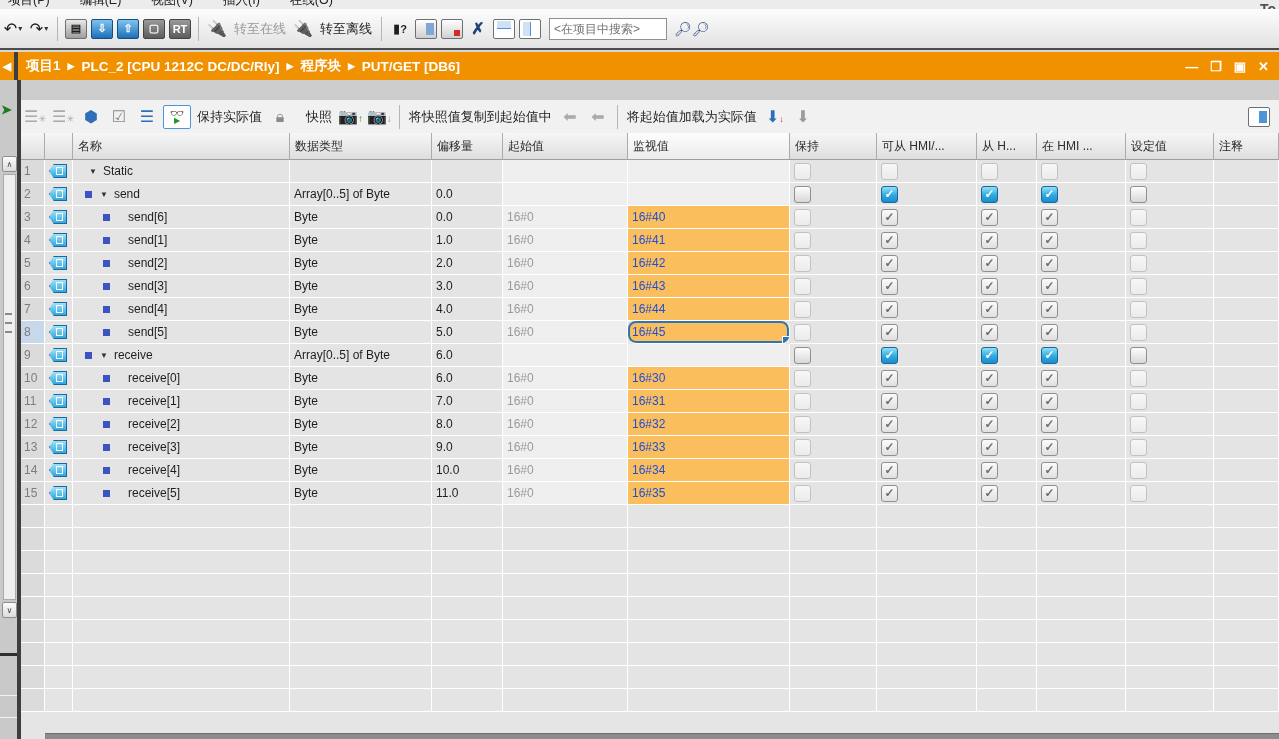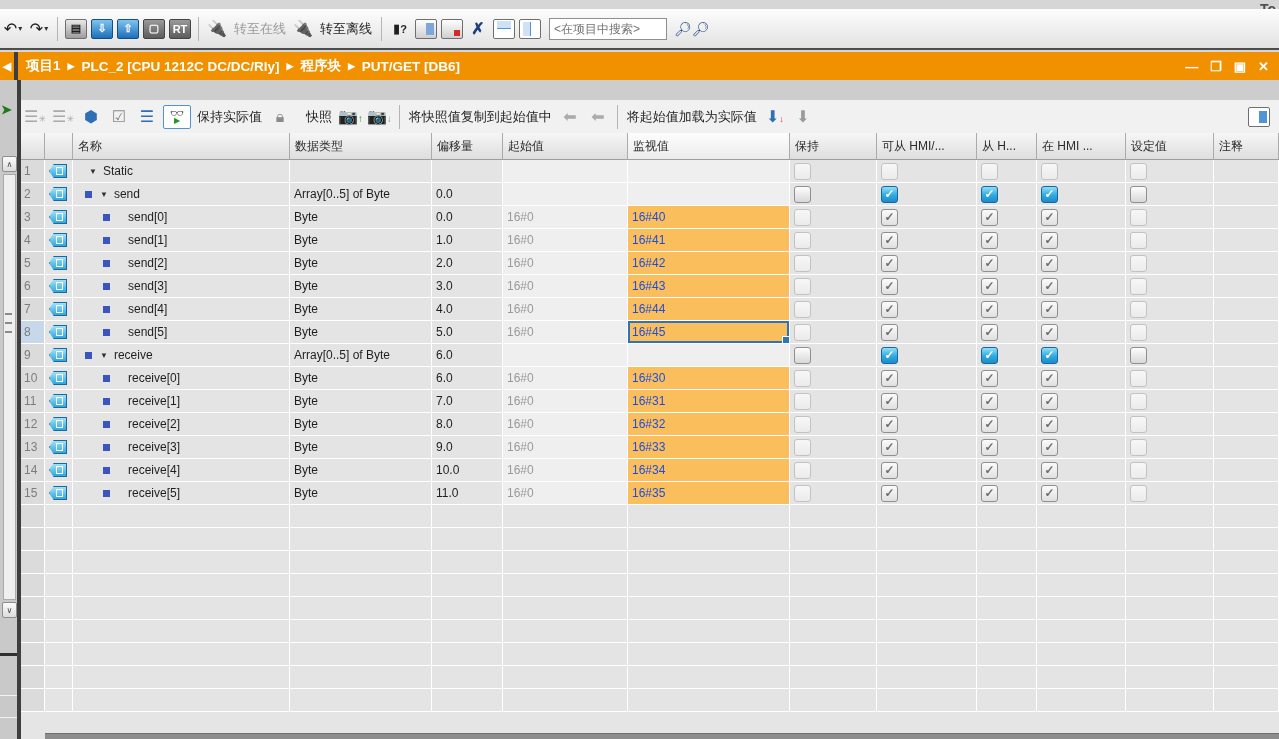--- a/index.html
+++ b/index.html
@@ -73,21 +73,21 @@
     border-bottom:1px solid #9e9e9e;font-weight:normal;text-align:left;padding:0 5px;white-space:nowrap;
     overflow:hidden;color:#2b2b2b;}
   .grid th.hl{background:linear-gradient(#fdfdfd,#ececec);}
   .grid td{height:22px;border-right:1px solid #fff;border-bottom:1px solid #fff;background:#e4e4e4;
     padding:0 4px;white-space:nowrap;overflow:hidden;position:relative;}
   .grid td.c-num{background:#dbdbdb;color:#7d7d7d;text-align:left;padding-left:3px;}
   .grid tr.selected td.c-num{background:#c7d8ea;}
   .grid td.c-start{background:#efefef;color:#9a9a9a;}
   .grid td.c-mon{background:#efefef;}
   .grid td.c-mon.orange{background:#fbbe5d;color:#1d4ed8;}
-  .grid td.c-mon.selcell{box-shadow:inset 0 0 0 2px #2e75b6;}
+  .grid td.c-mon.selcell{box-shadow:inset 0 0 0 2px #2e75b6;border-radius:8px;}
   .grid td.c-mon.selcell::after{content:'';position:absolute;right:-1px;bottom:-1px;width:6px;height:6px;
     background:#2e75b6;border:1px solid #fff;z-index:3;}
   .grid td.c-cb,.grid td.c-comment{}
   .name-inner{display:flex;align-items:center;}
   .tag-icon{flex:0 0 auto;width:16px;height:12px;background:linear-gradient(#9fe2f8,#2fa7df);
     border:1px solid #17699f;clip-path:polygon(0 50%,26% 0,100% 0,100% 100%,26% 100%);
     display:inline-flex;align-items:center;justify-content:center;}
   .tag-icon::after{content:'';width:5px;height:6px;border:1px solid #fff;margin-left:3px;}
   .bullet{flex:0 0 auto;width:7px;height:7px;background:#3a55c0;display:none;}
   .expander{flex:0 0 auto;font-size:8px;color:#333;margin:0 4px;}
@@ -104,20 +104,29 @@
   .cb-on{border:1px solid #18679c;background:linear-gradient(#8fe0f7 0%,#2fa9e0 55%,#1d8ccb 100%);color:#fff;}
   .cb-on-dis{border:1px solid #8f8f8f;background:linear-gradient(#fbfbfb,#e0e0e0);color:#6e6e6e;}
 
   .hscroll{position:absolute;left:45px;top:733px;width:1234px;height:6px;background:#8c8c8c;border-top:1px solid #6e6e6e;z-index:7;}
 </style>
 </head>
 <body>
 
 <div class="screen">
 
+  <div class="menubar">
+    <div class="menu-items">
+        <span>项目(P)</span>
+        <span>编辑(E)</span>
+        <span>视图(V)</span>
+        <span>插入(I)</span>
+        <span>在线(O)</span>
+      </div>
+  </div>
   <div class="brand-frag">To</div>
 
   <div class="toolbar-main">
     <span class="tbtn">
         <span class="glyph">↶</span>
         <span class="drop">▾</span>
       </span>
     <span class="tbtn">
         <span class="glyph">↷</span>
         <span class="drop">▾</span>
@@ -346,21 +355,21 @@
       <td class="c-cb cbwrap"><span class="cb cb-off"></span></td>
       <td class="c-comment"></td>
     </tr>
           <tr>
       <td class="c-num">3</td>
       <td class="c-ico"><span class="tag-icon"></span></td>
       <td class="c-name lv2">
         <span class="name-inner">
           <span class="bullet" style="display: inline-block;"></span>
 
-          <span class="name-text">send[0]</span>
+          <span class="name-text">send[6]</span>
         </span>
       </td>
       <td>Byte</td>
       <td>0.0</td>
       <td class="c-start">16#0</td>
       <td class="c-mon orange">16#40</td>
       <td class="c-cb cbwrap"><span class="cb cb-off-dis"></span></td>
       <td class="c-cb cbwrap"><span class="cb cb-on-dis">✓</span></td>
       <td class="c-cb cbwrap"><span class="cb cb-on-dis">✓</span></td>
       <td class="c-cb cbwrap"><span class="cb cb-on-dis">✓</span></td>

